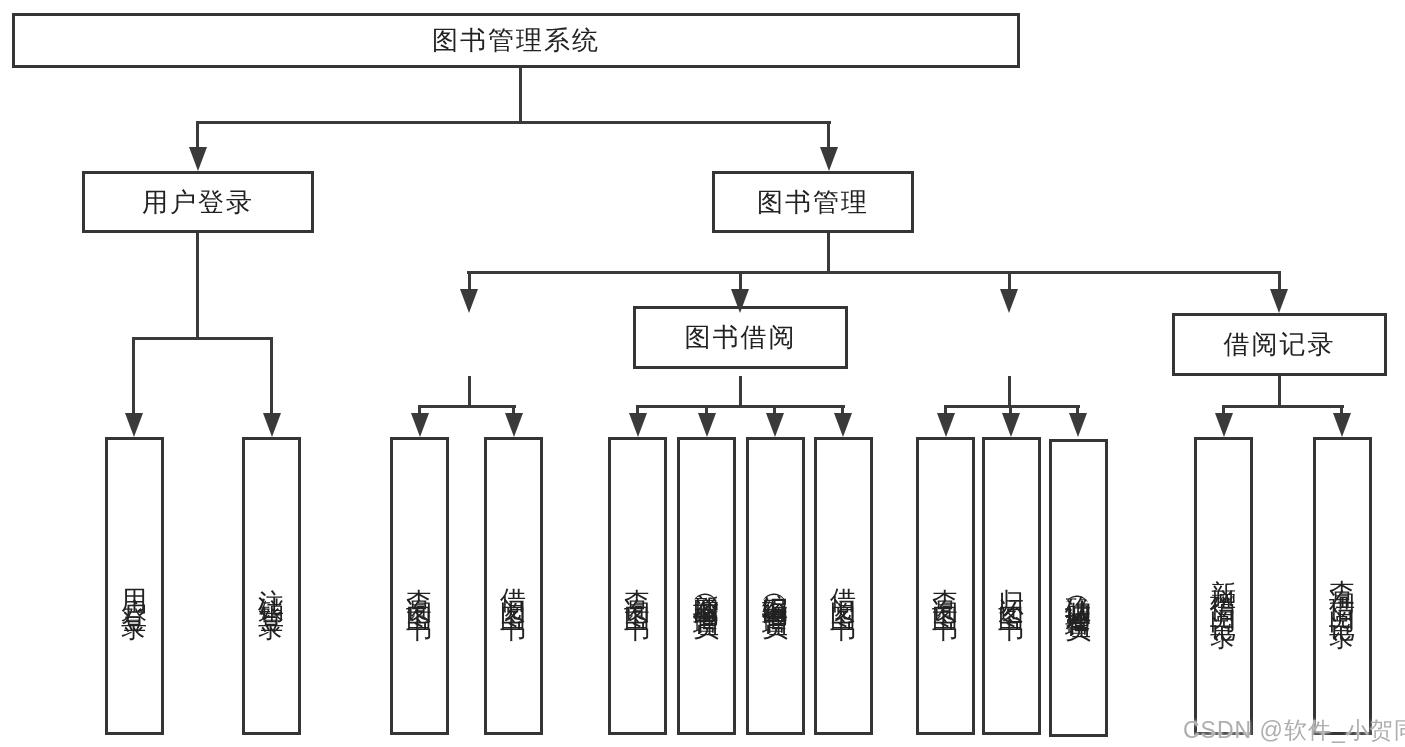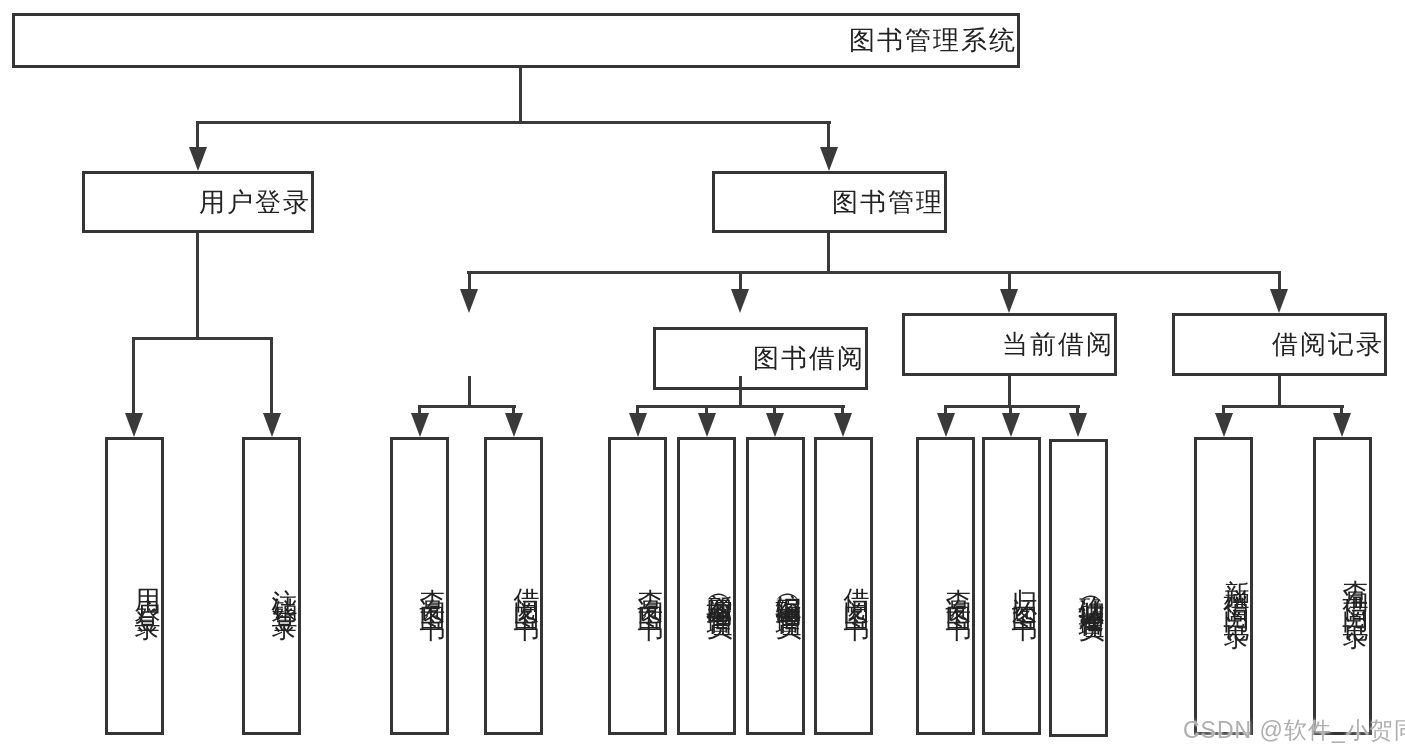--- a/index.html
+++ b/index.html
@@ -2,21 +2,21 @@
 <html><head>
 <meta charset="utf-8">
 <style>
   html,body{margin:0;padding:0;background:#fff;}
   #stage{
     position:relative;width:1405px;height:747px;background:#fff;overflow:hidden;
     font-family:"Liberation Sans","DejaVu Sans",sans-serif;
   }
   .box{
     position:absolute;box-sizing:border-box;border:3px solid #353535;background:#fff;
-    display:flex;align-items:center;justify-content:flex-end;
+    display:flex;align-items:center;justify-content:center;
     font-size:26px;color:#222;letter-spacing:2px;white-space:nowrap;
   }
   .vbox .vt{
     writing-mode:vertical-rl;text-orientation:mixed;line-height:1;
     letter-spacing:9px;font-size:26px;color:#222;
   }
   .vbox .vt.tight{letter-spacing:3px;}
   .vline{position:absolute;width:3px;background:#3a3a3a;}
   .hline{position:absolute;height:3px;background:#3a3a3a;}
   .arrow{
@@ -34,29 +34,26 @@
 
 <div id="stage">
 
   <div class="box" style="left:12px;top:13px;width:1008px;height:55px;">
     <span>图书管理系统</span>
   </div>
 
   <div class="box" style="left:82px;top:171px;width:232px;height:62px;">
     <span>用户登录</span>
   </div>
-  <div class="box" style="left:712px;top:171px;width:235px;height:62px;">
+  <div class="box" style="left:712px;top:171px;width:202px;height:62px;">
     <span>图书管理</span>
   </div>
 
-  <div class="box" style="left:633px;top:327px;width:215px;height:63px;margin-left:20px;">
+  <div class="box" style="left:633px;top:306px;width:215px;height:63px;">
     <span>图书借阅</span>
-  </div>
-  <div class="box" style="left:902px;top:313px;width:215px;height:63px;">
-    <span>当前借阅</span>
   </div>
   <div class="box" style="left:1172px;top:313px;width:215px;height:63px;">
     <span>借阅记录</span>
   </div>
 
   <div class="box vbox" style="left:105px;top:437px;width:59px;height:298px;">
     <span class="vt">用户登录</span>
   </div>
   <div class="box vbox" style="left:242px;top:437px;width:59px;height:298px;">
     <span class="vt">注销登录</span>

